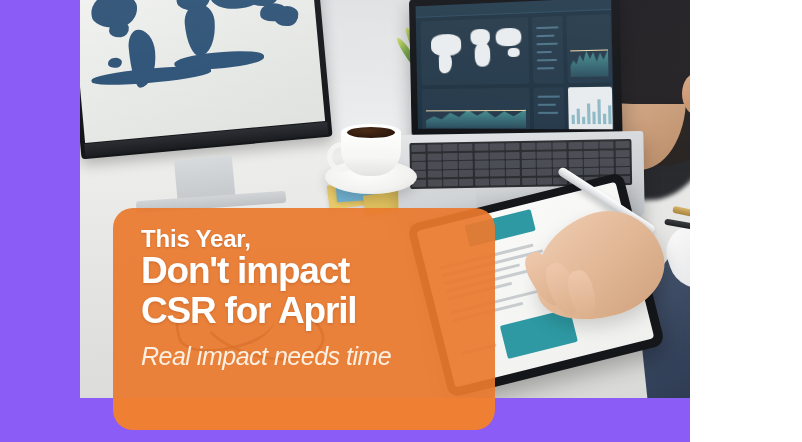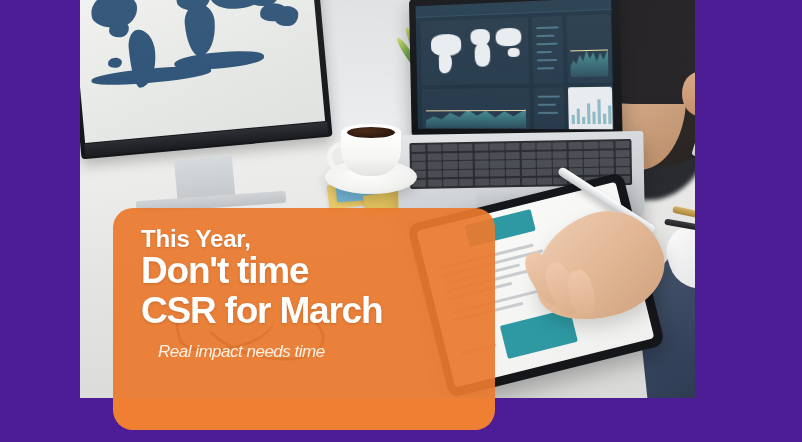--- a/index.html
+++ b/index.html
@@ -7,23 +7,23 @@
     margin: 0;
     padding: 0;
     background: #ffffff;
   }
   body {
     font-family: "Liberation Sans", sans-serif;
   }
 
   #stage {
     position: relative;
-    width: 802px;
+    width: 690px;
     height: 442px;
-    background: #4c1d95;
+    background: #8b5cf6;
     overflow: hidden;
   }
 
   
   .photo {
     position: absolute;
     left: 80px;
     top: 0px;
     width: 615px;
     height: 398px;
@@ -440,27 +440,27 @@
     font-weight: bold;
     color: #ffffff;
     letter-spacing: -1.2px;
     line-height: 1.02;
     margin: 0;
     text-shadow: 0 1px 3px rgba(120,50,10,.30);
   }
   .headline.l2 { margin-top: 2px; }
 
   .subline {
-    font-size: 17px;
+    font-size: 25px;
     font-style: italic;
     font-weight: normal;
     color: #fbf0e2;
     letter-spacing: -.5px;
     line-height: 1.16;
-    margin: 17px;
+    margin: 0;
   }
   .sub1 { margin-top: 12px; }
   .sub2 { margin-top: 2px; }
 </style>
 </head>
 <body>
 
 <div id="stage">
 
   <div class="photo">
@@ -671,19 +671,19 @@
 
     <div class="photo-haze"></div>
   </div>
 
   <div class="card">
     <div class="card-fill-top"></div>
     <div class="card-fill-bottom"></div>
 
     <div class="card-inner">
       <p class="kicker">This Year,</p>
-      <p class="headline">Don't time</p>
-      <p class="headline l2">CSR for March</p>
+      <p class="headline">Don't impact</p>
+      <p class="headline l2">CSR for April</p>
       <p class="subline sub1">Real impact needs time</p>
     </div>
   </div>
 
 </div>
 
 </body></html>

